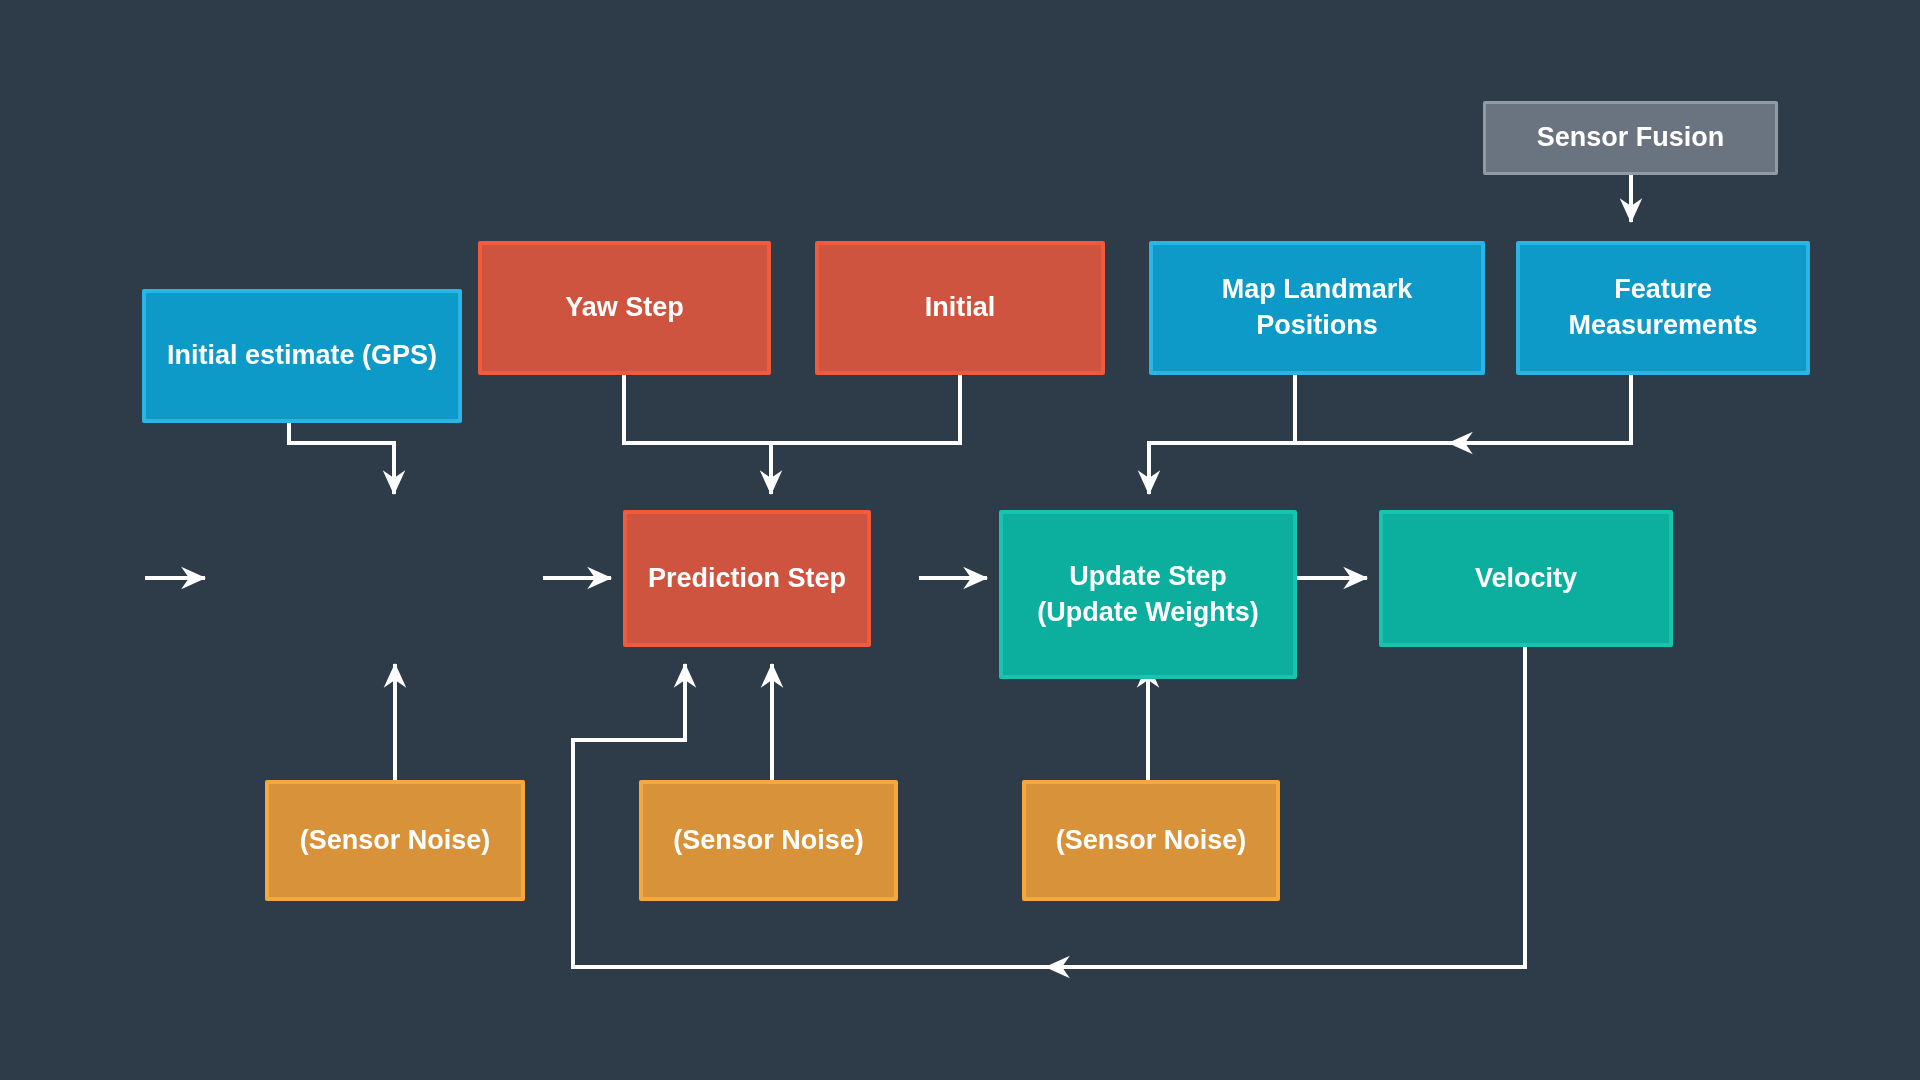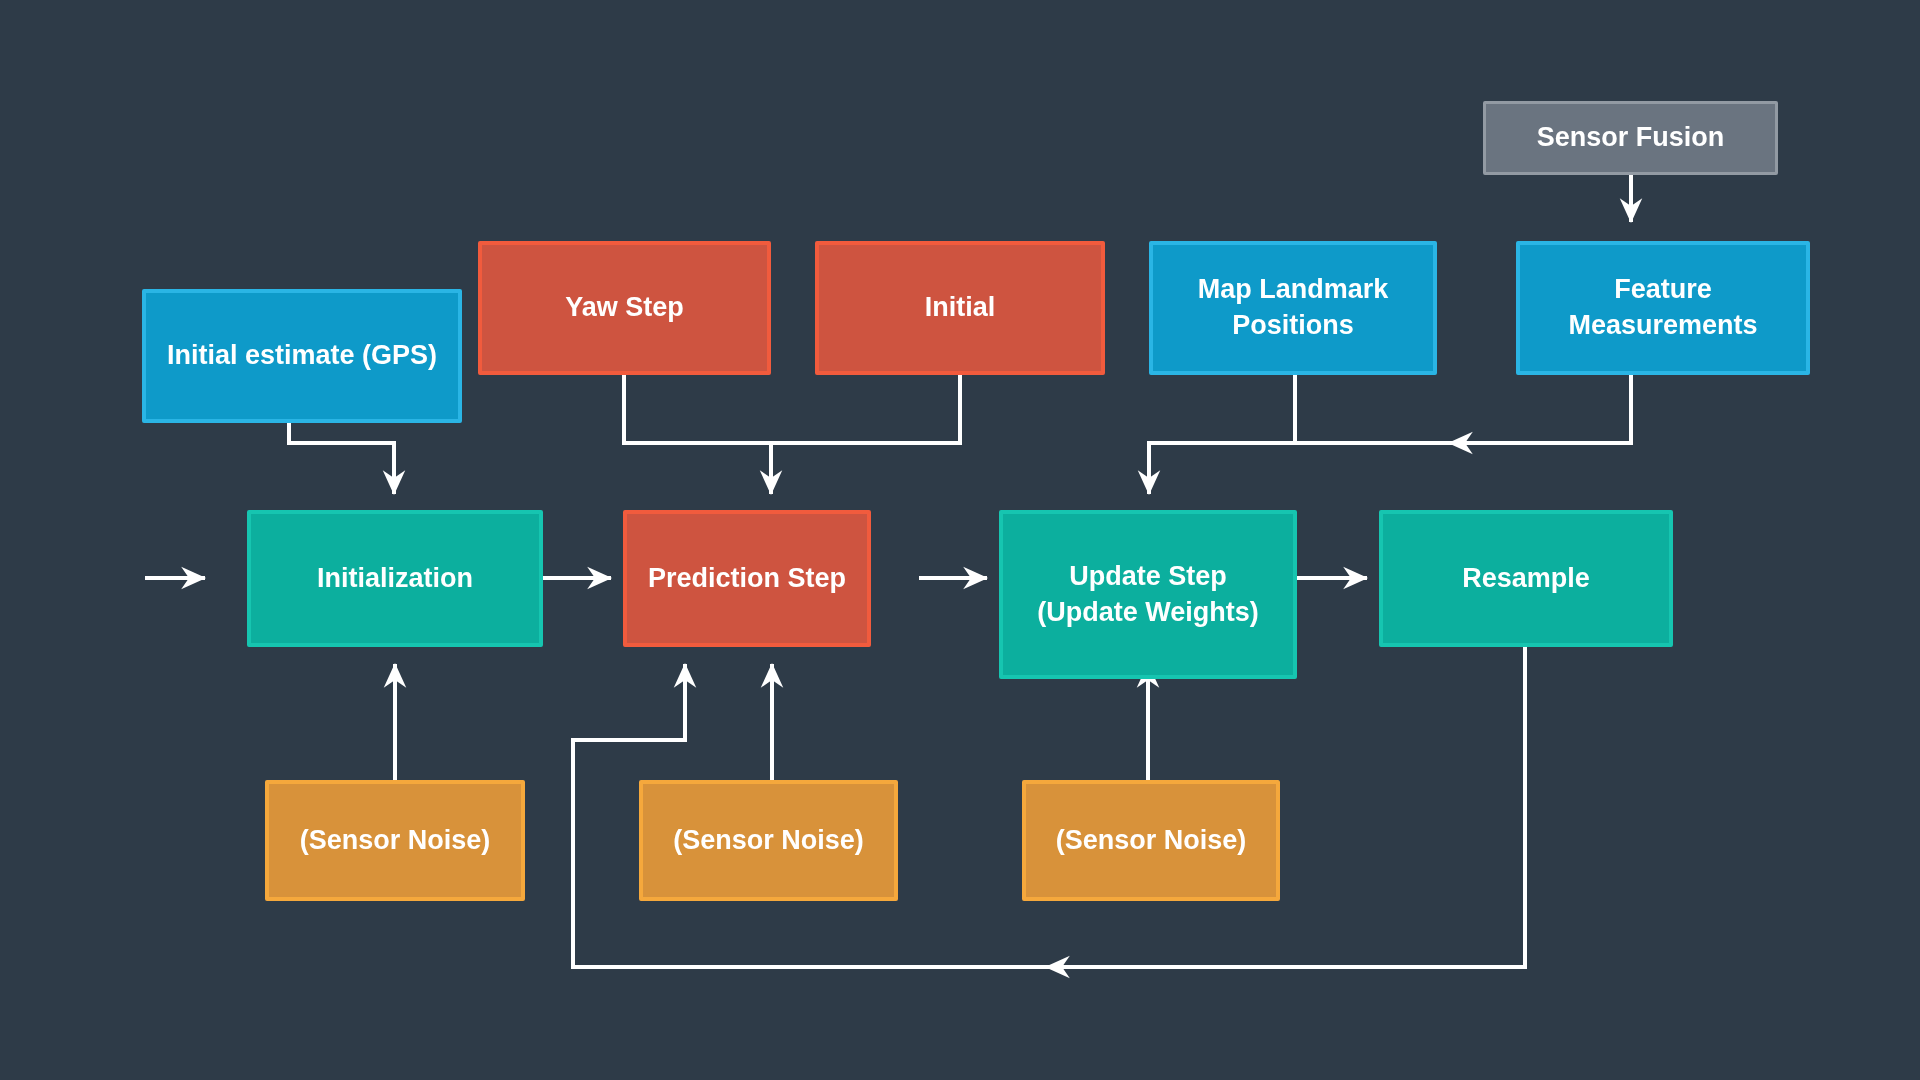--- a/index.html
+++ b/index.html
@@ -53,25 +53,24 @@
     <path class="edge" d="M1148,780 V664" marker-end="url(#arrow)"></path>
     <path class="edge" d="M1525,647 V967 H1046" marker-end="url(#arrow)"></path>
     <path class="edge" d="M1046,967 H573 V740 H685 V664" marker-end="url(#arrow)"></path>
   </svg>
 
   <div class="node gray" style="left:1483px;top:101px;width:295px;height:74px;">Sensor Fusion</div>
 
   <div class="node blue" style="left:142px;top:241px;width:320px;height:134px;margin-top:48px;">Initial estimate (GPS)</div>
   <div class="node red" style="left:478px;top:241px;width:293px;height:134px;">Yaw Step</div>
   <div class="node red" style="left:815px;top:241px;width:290px;height:134px;">Initial</div>
-  <div class="node blue" style="left:1149px;top:241px;width:288px;height:134px;">Map Landmark Positions</div>
+  <div class="node blue" style="left:1149px;top:241px;width:336px;height:134px;">Map Landmark Positions</div>
   <div class="node blue" style="left:1484px;top:241px;width:294px;height:134px;margin-left:32px;">Feature Measurements</div>
 
-  <div class="node teal" style="left:247px;top:510px;width:296px;height:137px;">Initialization</div>
   <div class="node red" style="left:623px;top:510px;width:248px;height:137px;">Prediction Step</div>
   <div class="node teal" style="left:999px;top:510px;width:298px;height:169px;">Update Step (Update Weights)</div>
-  <div class="node teal" style="left:1379px;top:510px;width:294px;height:137px;">Resample</div>
+  <div class="node teal" style="left:1379px;top:510px;width:294px;height:137px;">Velocity</div>
 
   <div class="node orange" style="left:265px;top:780px;width:260px;height:121px;">(Sensor Noise)</div>
   <div class="node orange" style="left:639px;top:780px;width:259px;height:121px;">(Sensor Noise)</div>
   <div class="node orange" style="left:1022px;top:780px;width:258px;height:121px;">(Sensor Noise)</div>
 
 </div>
 
 </body></html>

